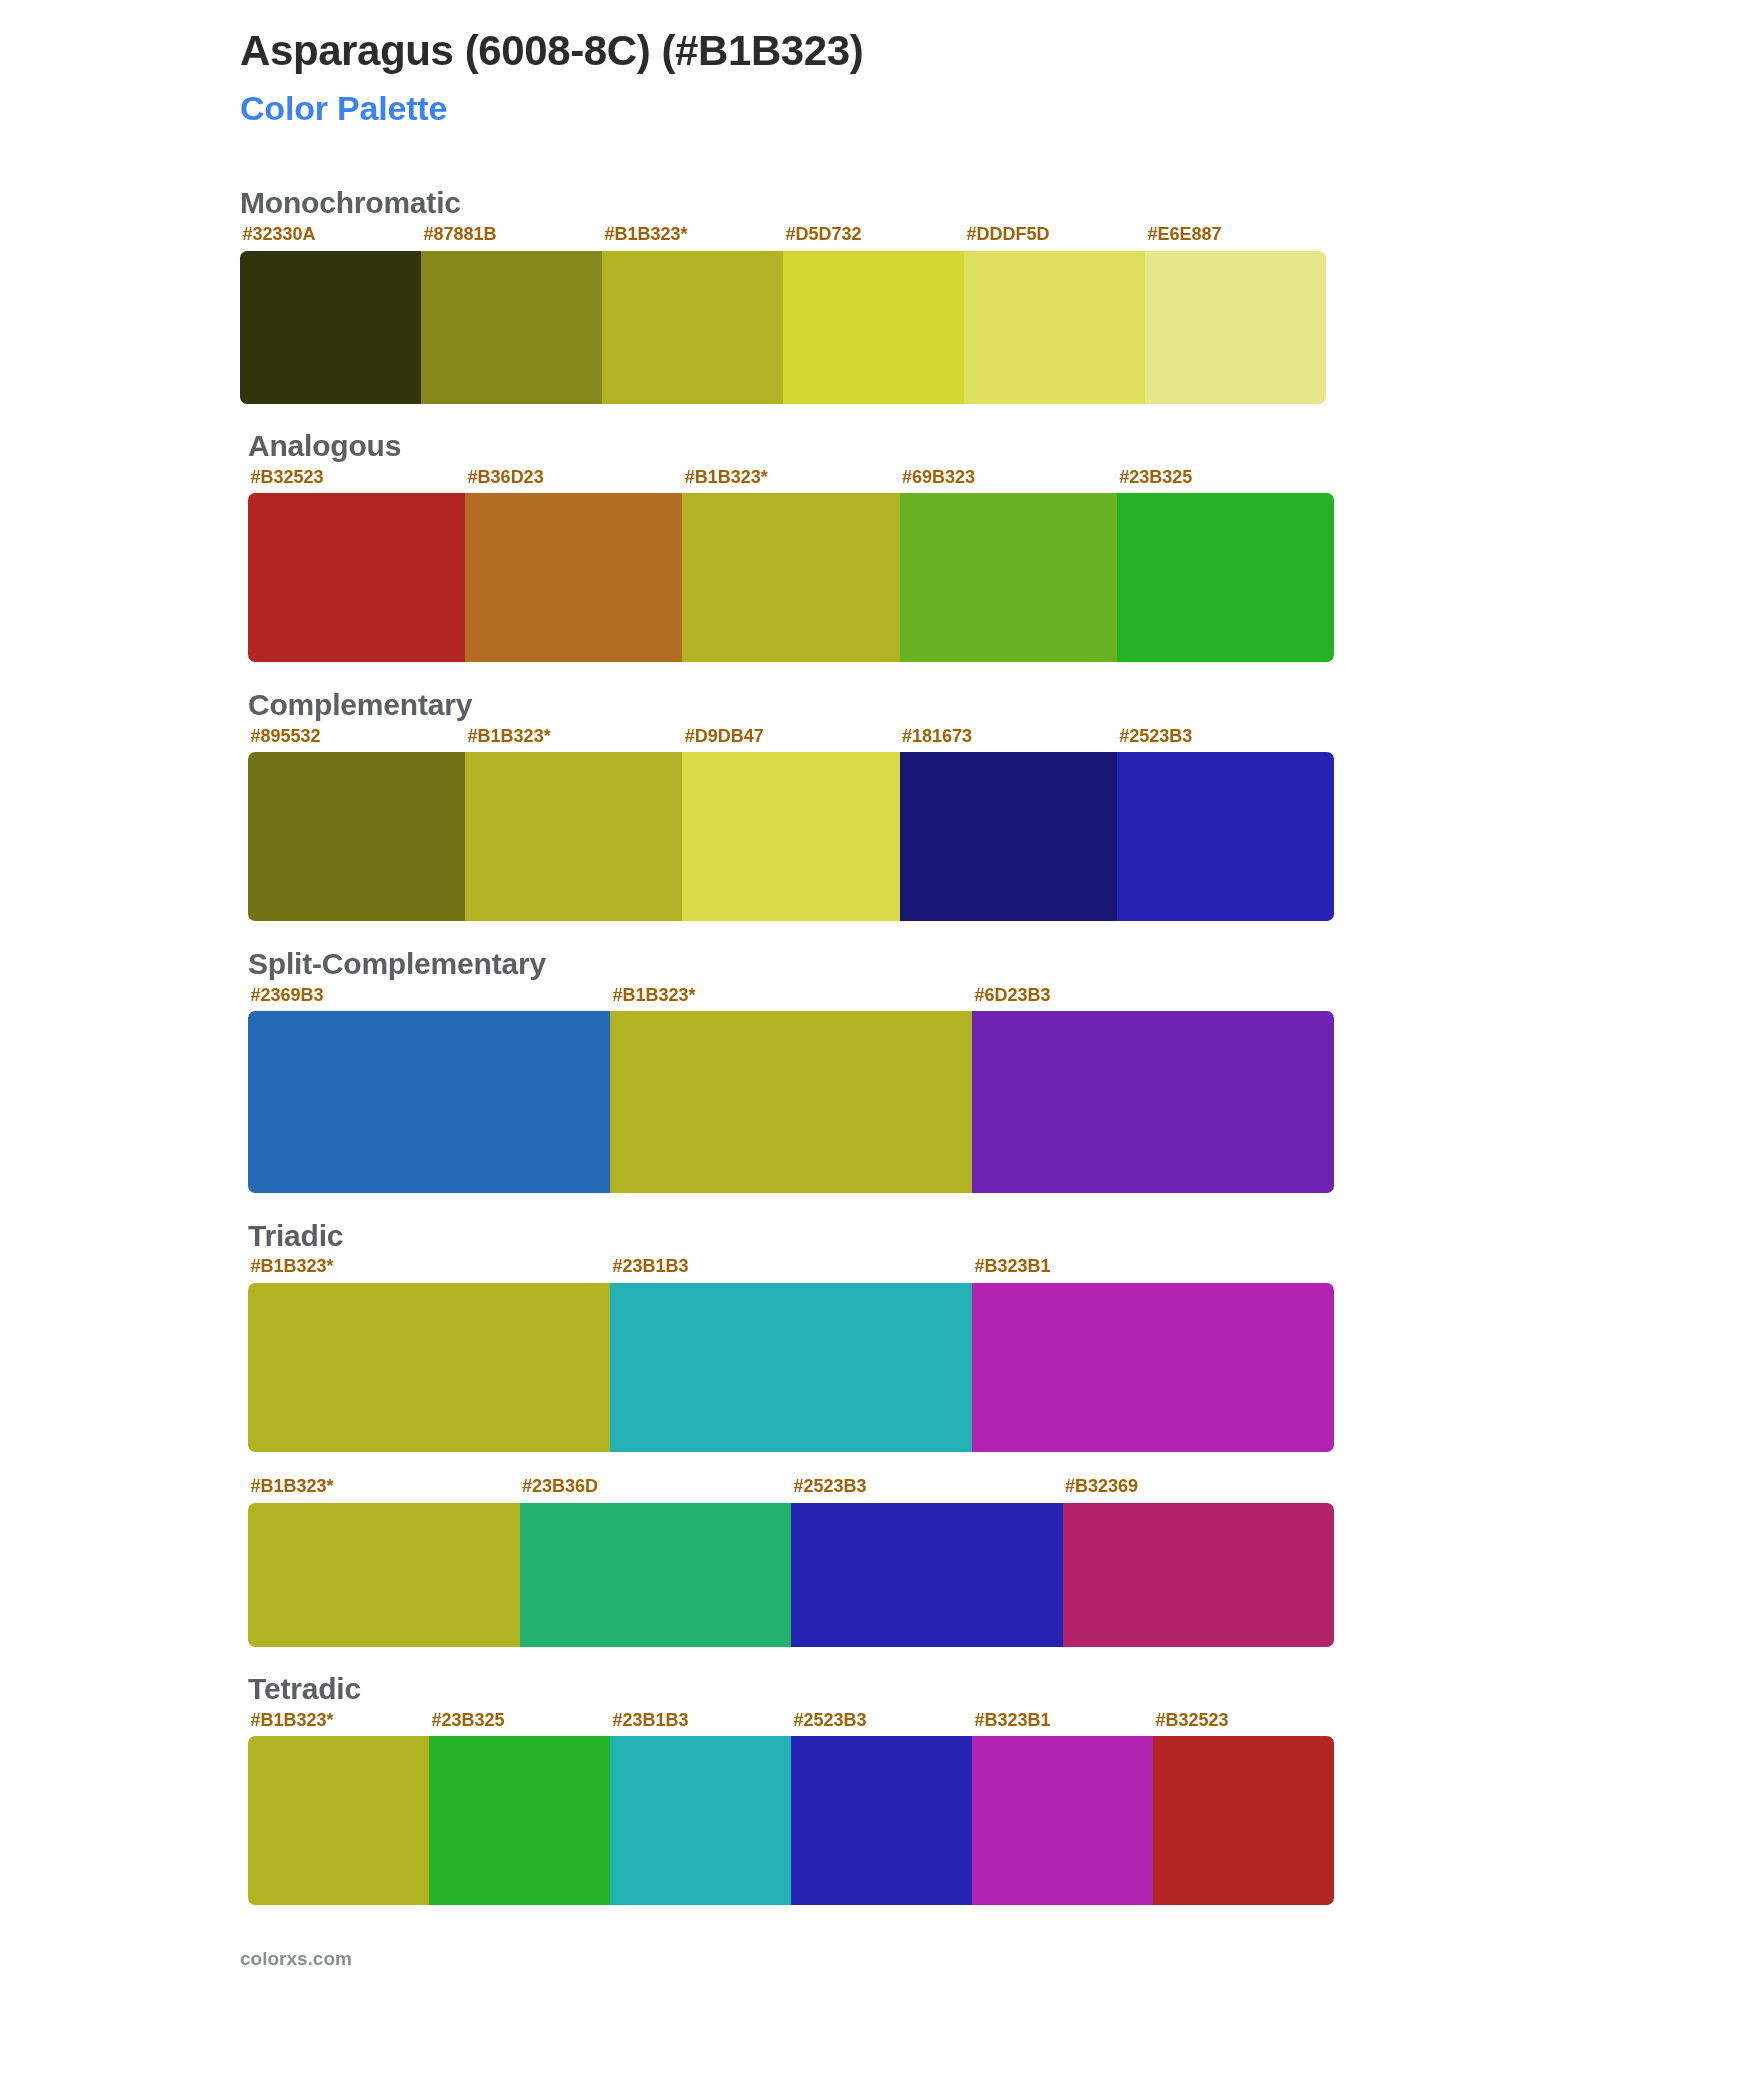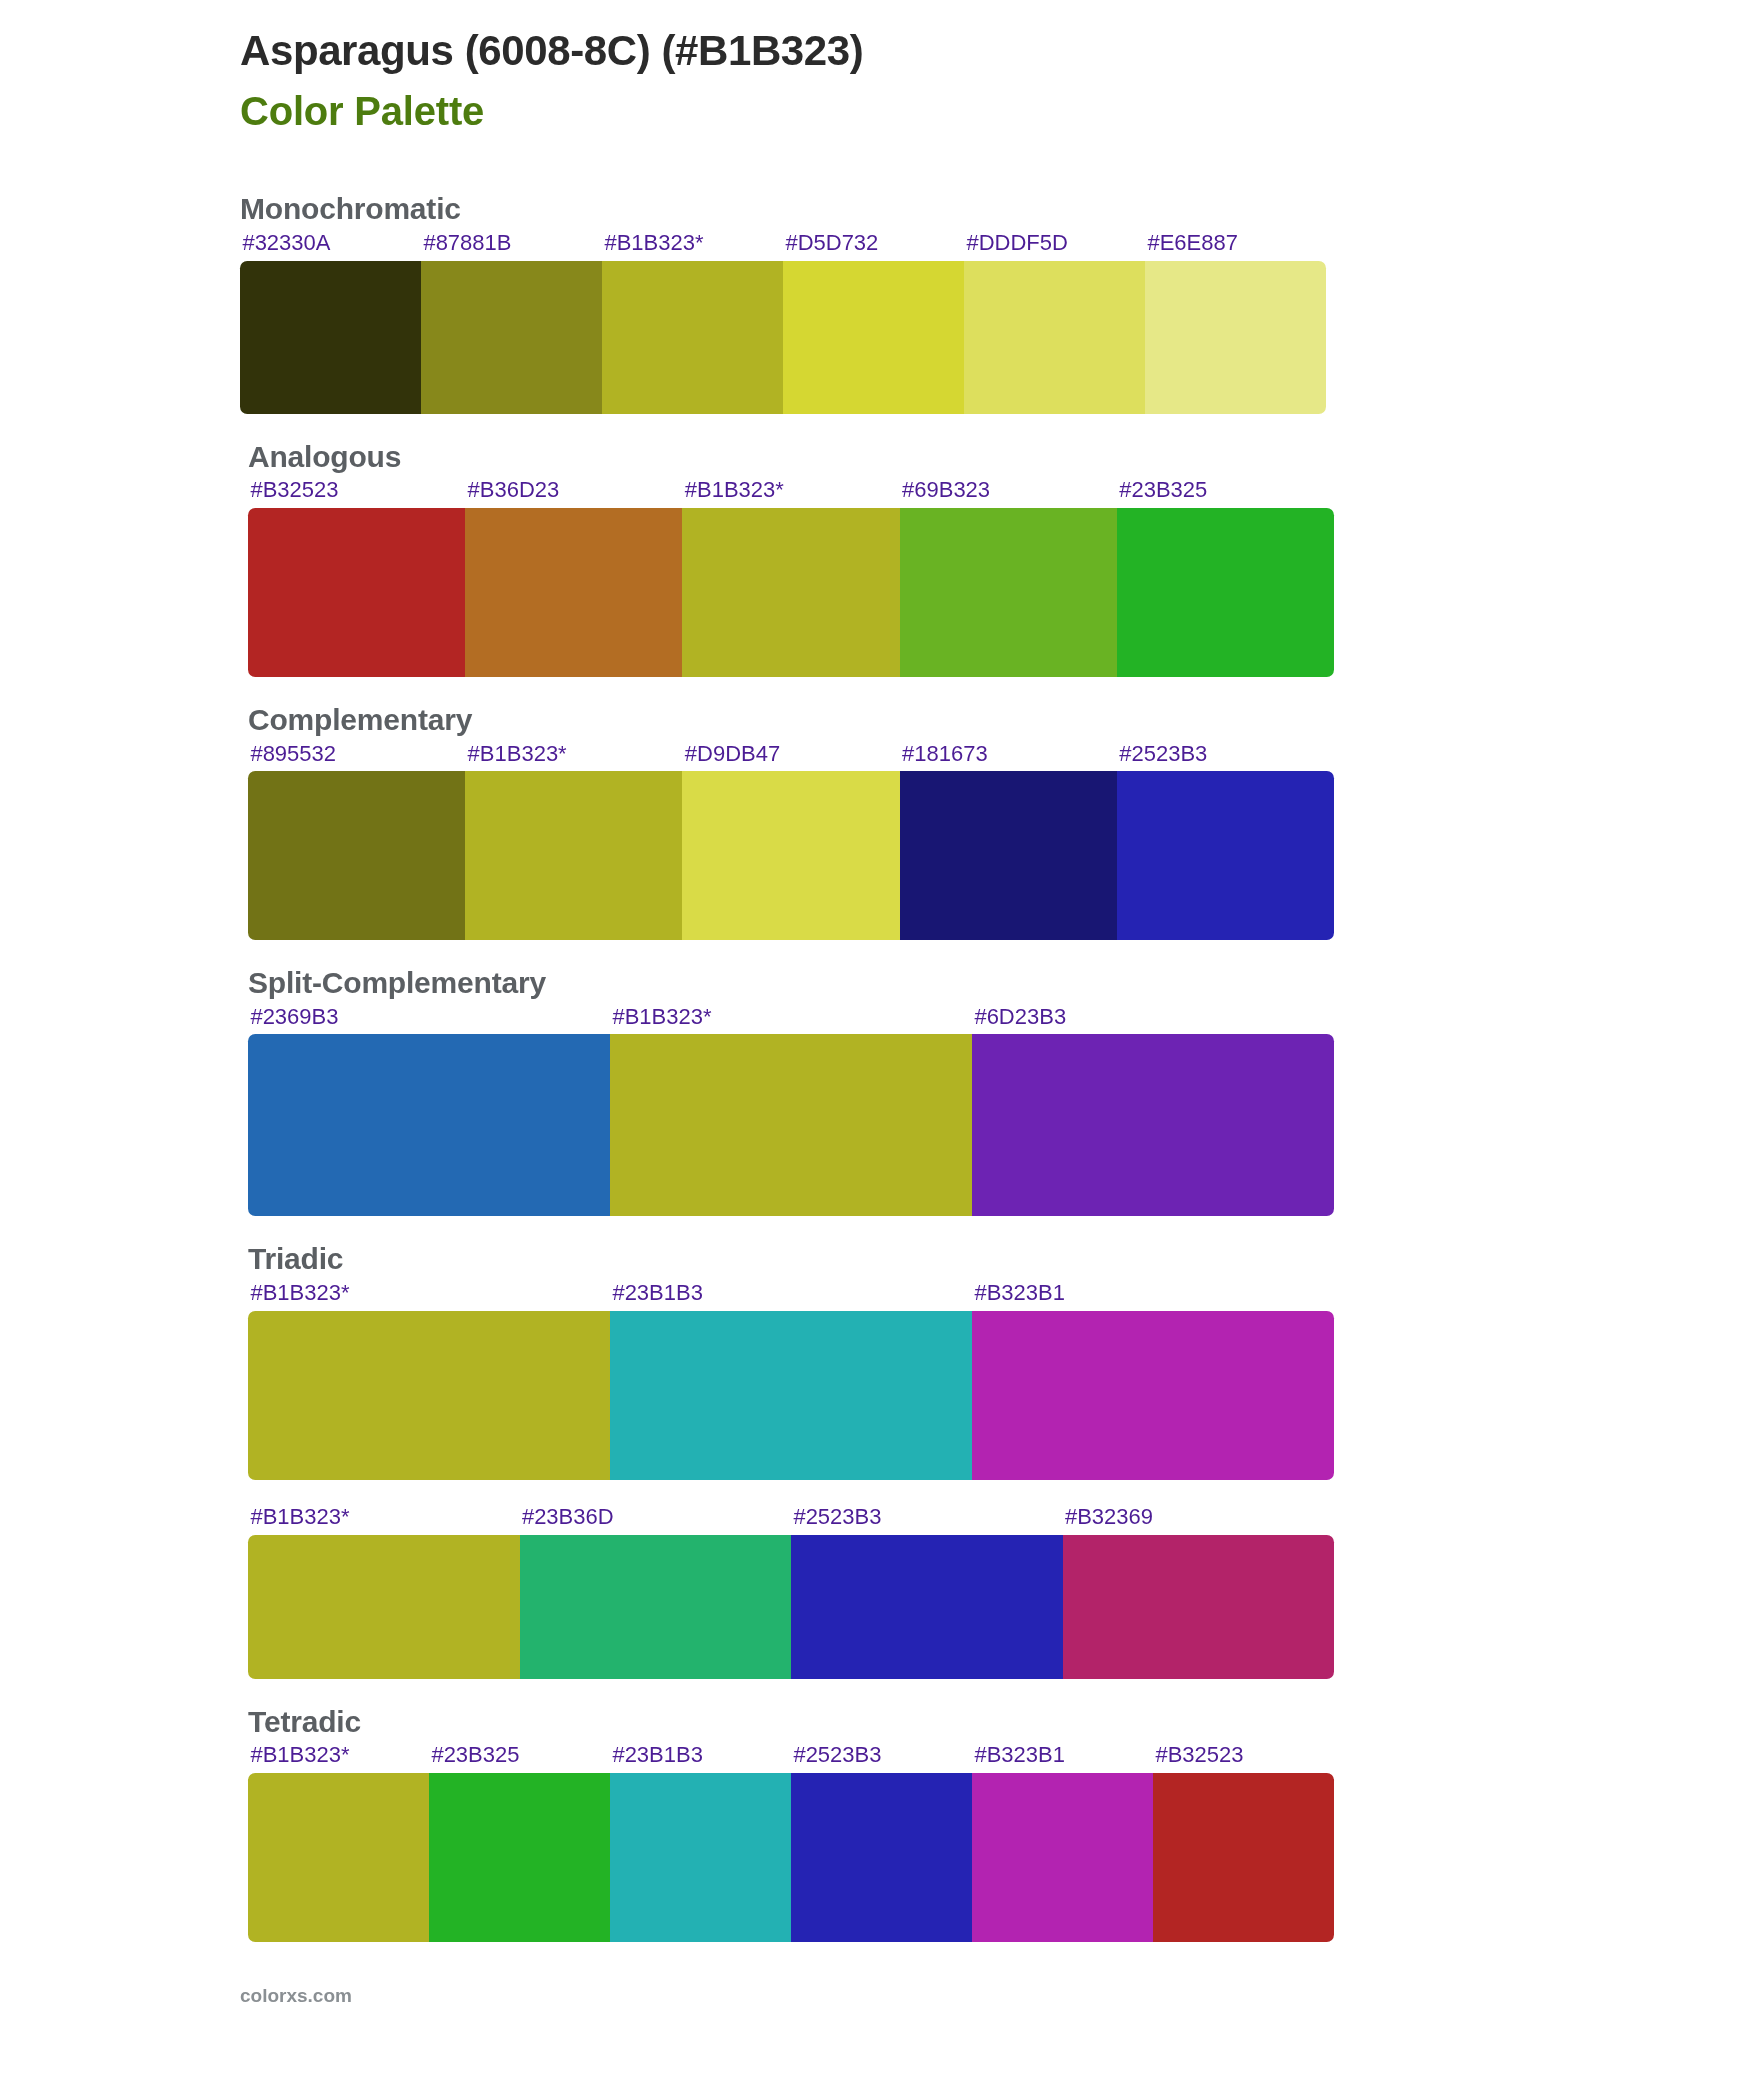--- a/index.html
+++ b/index.html
@@ -23,23 +23,23 @@
     padding: 27px 0 0 240px;
   }
   h1.title {
     font-size: 42px;
     font-weight: bold;
     color: #2b2b2b;
     margin: 0 0 0 0;
     letter-spacing: -0.4px;
   }
   h2.subtitle {
-    font-size: 40px;
-    font-weight: bold;
-    color: #4d7c0f;
+    font-size: 34px;
+    font-weight: bold;
+    color: #3b82f6;
     margin: 14.4px 0 0 0;
     letter-spacing: -0.2px;
   }
   .sections {
     margin-top: 58px;
   }
   .section {
     position: relative;
     padding-left: 240px;
   }
@@ -57,23 +57,23 @@
   .swatch-row {
     display: flex;
     align-items: flex-start;
     width: 1086px;
   }
   .swatch {
     position: relative;
     box-sizing: border-box;
   }
   .swatch-label {
-    font-size: 22px;
-    font-weight: normal;
-    color: #4c1d95;
+    font-size: 18px;
+    font-weight: bold;
+    color: #a16207;
     line-height: 1.1;
     padding: 0 0 5.6px 2.4px;
     white-space: nowrap;
   }
   .swatch-chip {
     border-radius: 7.2px;
     height: 152px;
   }
   
   .swatch:not(:first-child) .swatch-chip {

